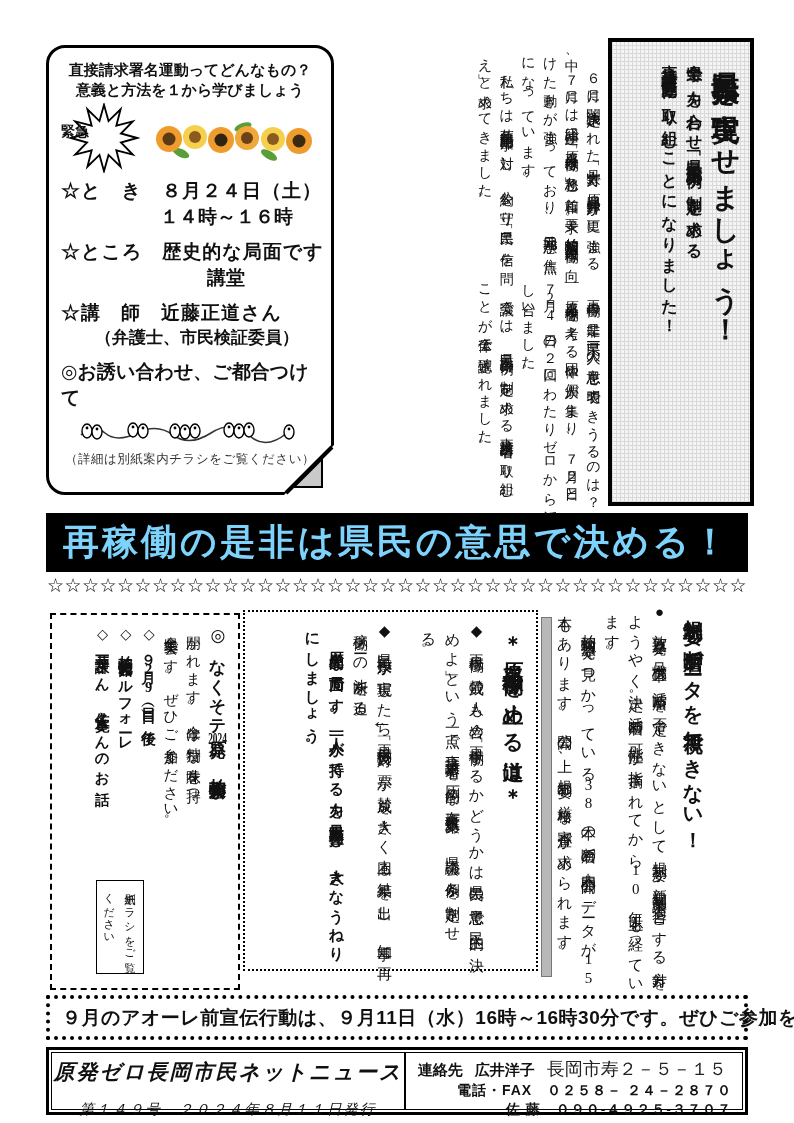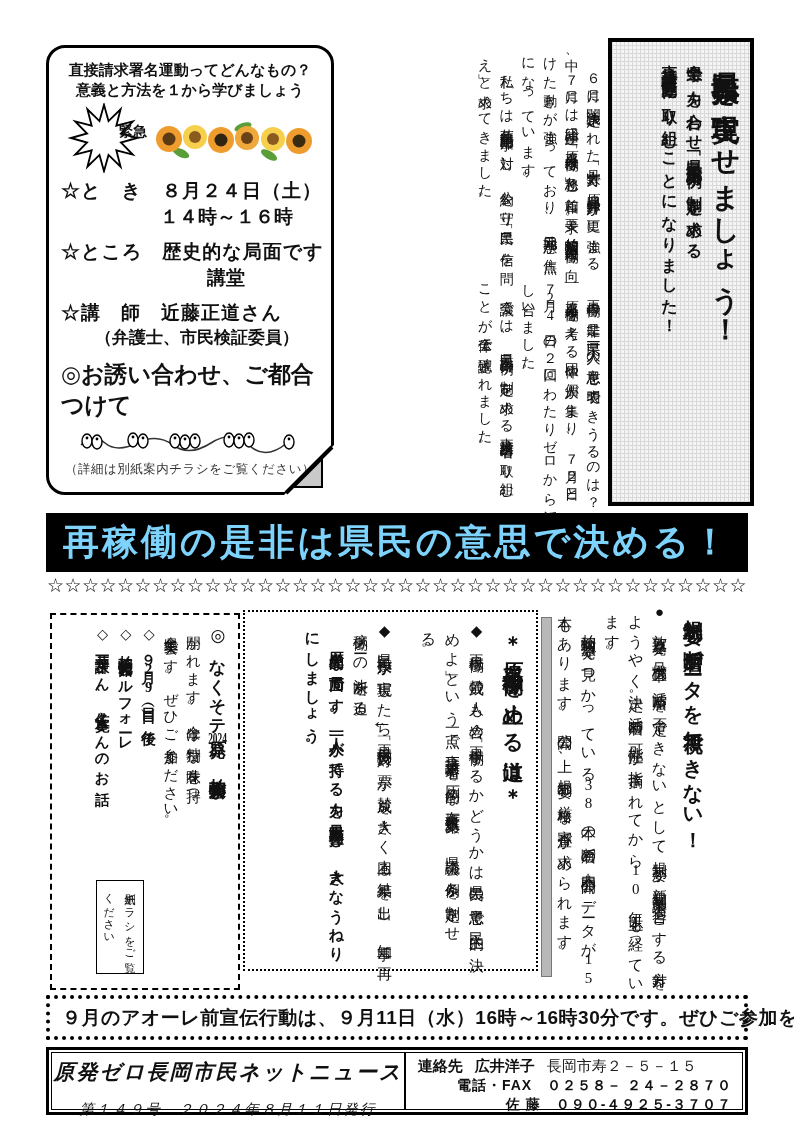--- a/index.html
+++ b/index.html
@@ -21,27 +21,27 @@
     border:3px solid #000; border-radius:19px; background:#fff;
     padding:12px 12px 0 12px; text-align:center;
   }
   .flyer-intro { font-size:15px; font-weight:bold; line-height:1.35; }
   .flyer-title {
     display:inline-block; margin-top:7px; font-size:23px; font-weight:bold;
     letter-spacing:1px; border-bottom:4px double #000; padding-bottom:2px;
   }
   .flyer-deco-row { display:flex; align-items:flex-start; justify-content:space-between; height:66px; margin-top:2px; }
   .burst-wrap { position:relative; width:86px; height:66px; }
-  .burst-label { position:absolute; left:0; top:20px; width:86px; text-align:right; font-size:14px; font-weight:bold; }
+  .burst-label { position:absolute; left:0; top:20px; width:86px; text-align:left; font-size:14px; font-weight:bold; }
   .flyer-line { text-align:left; font-size:19px; font-weight:bold; letter-spacing:1px; margin-top:9px; white-space:pre; }
   .flyer-subline { text-align:right; font-size:19px; font-weight:bold; white-space:pre; }
   .flyer-subline.time { padding-right:26px; }
   .flyer-subline.room { padding-right:74px; }
   .flyer-subline.ltitle { padding-right:20px; font-size:17px; }
-  .flyer-invite { text-align:left; font-size:23px; font-weight:bold; margin-top:10px; }
+  .flyer-invite { text-align:left; font-size:19px; font-weight:bold; margin-top:10px; }
   .flyer-invite2 { text-align:left; font-size:17px; font-weight:bold; padding-left:26px; }
   .doodle-row { margin-top:4px; }
   .flyer-note { font-size:12.5px; color:#333; margin-top:2px; letter-spacing:0.5px; }
   .fold-corner { right:-3px; bottom:-3px; width:50px; height:50px; }
 
   
   .intro-article { left:346px; top:48px; width:258px; height:460px; }
   .intro-article .vblock { width:100%; }
   .intro-article p { font-size:14px; line-height:1.55; letter-spacing:1.5px; }
   .vblock.b1 { height:218px; }
@@ -118,21 +118,21 @@
   .footer-left { flex:1.12; text-align:center; padding-top:5px; }
   .footer-title { font-size:21px; font-weight:bold; font-style:italic; letter-spacing:2px;text-align:center; }
   .footer-issue { font-size:14.5px; font-style:italic; letter-spacing:2px; margin-top:14px; }
   .footer-right {
     flex:1; border-left:2px solid #000; padding:4px 10px 2px 12px;
     font-family:"Liberation Sans","DejaVu Sans",sans-serif; white-space:nowrap;
   }
   .footer-contact-line { font-size:14px; }
   .footer-contact-line .lbl { font-weight:bold; font-size:15px; }
   .footer-contact-line .name { font-weight:bold; font-size:15px; margin-left:8px; }
-  .footer-contact-line .addr { font-size:15px; margin-left:8px; color:#222; }
+  .footer-contact-line .addr { font-size:18px; margin-left:8px; color:#222; }
   .footer-phone { font-weight:bold; font-size:14px; text-align:right; letter-spacing:1px; margin-top:1px; }
 </style>
 </head>
 <body>
 
 <div class="abs flyer-box">
   <div class="flyer-intro">直接請求署名運動ってどんなもの？</div>
   <div class="flyer-intro">意義と方法を１から学びましょう</div>
 
   <div class="flyer-deco-row">

